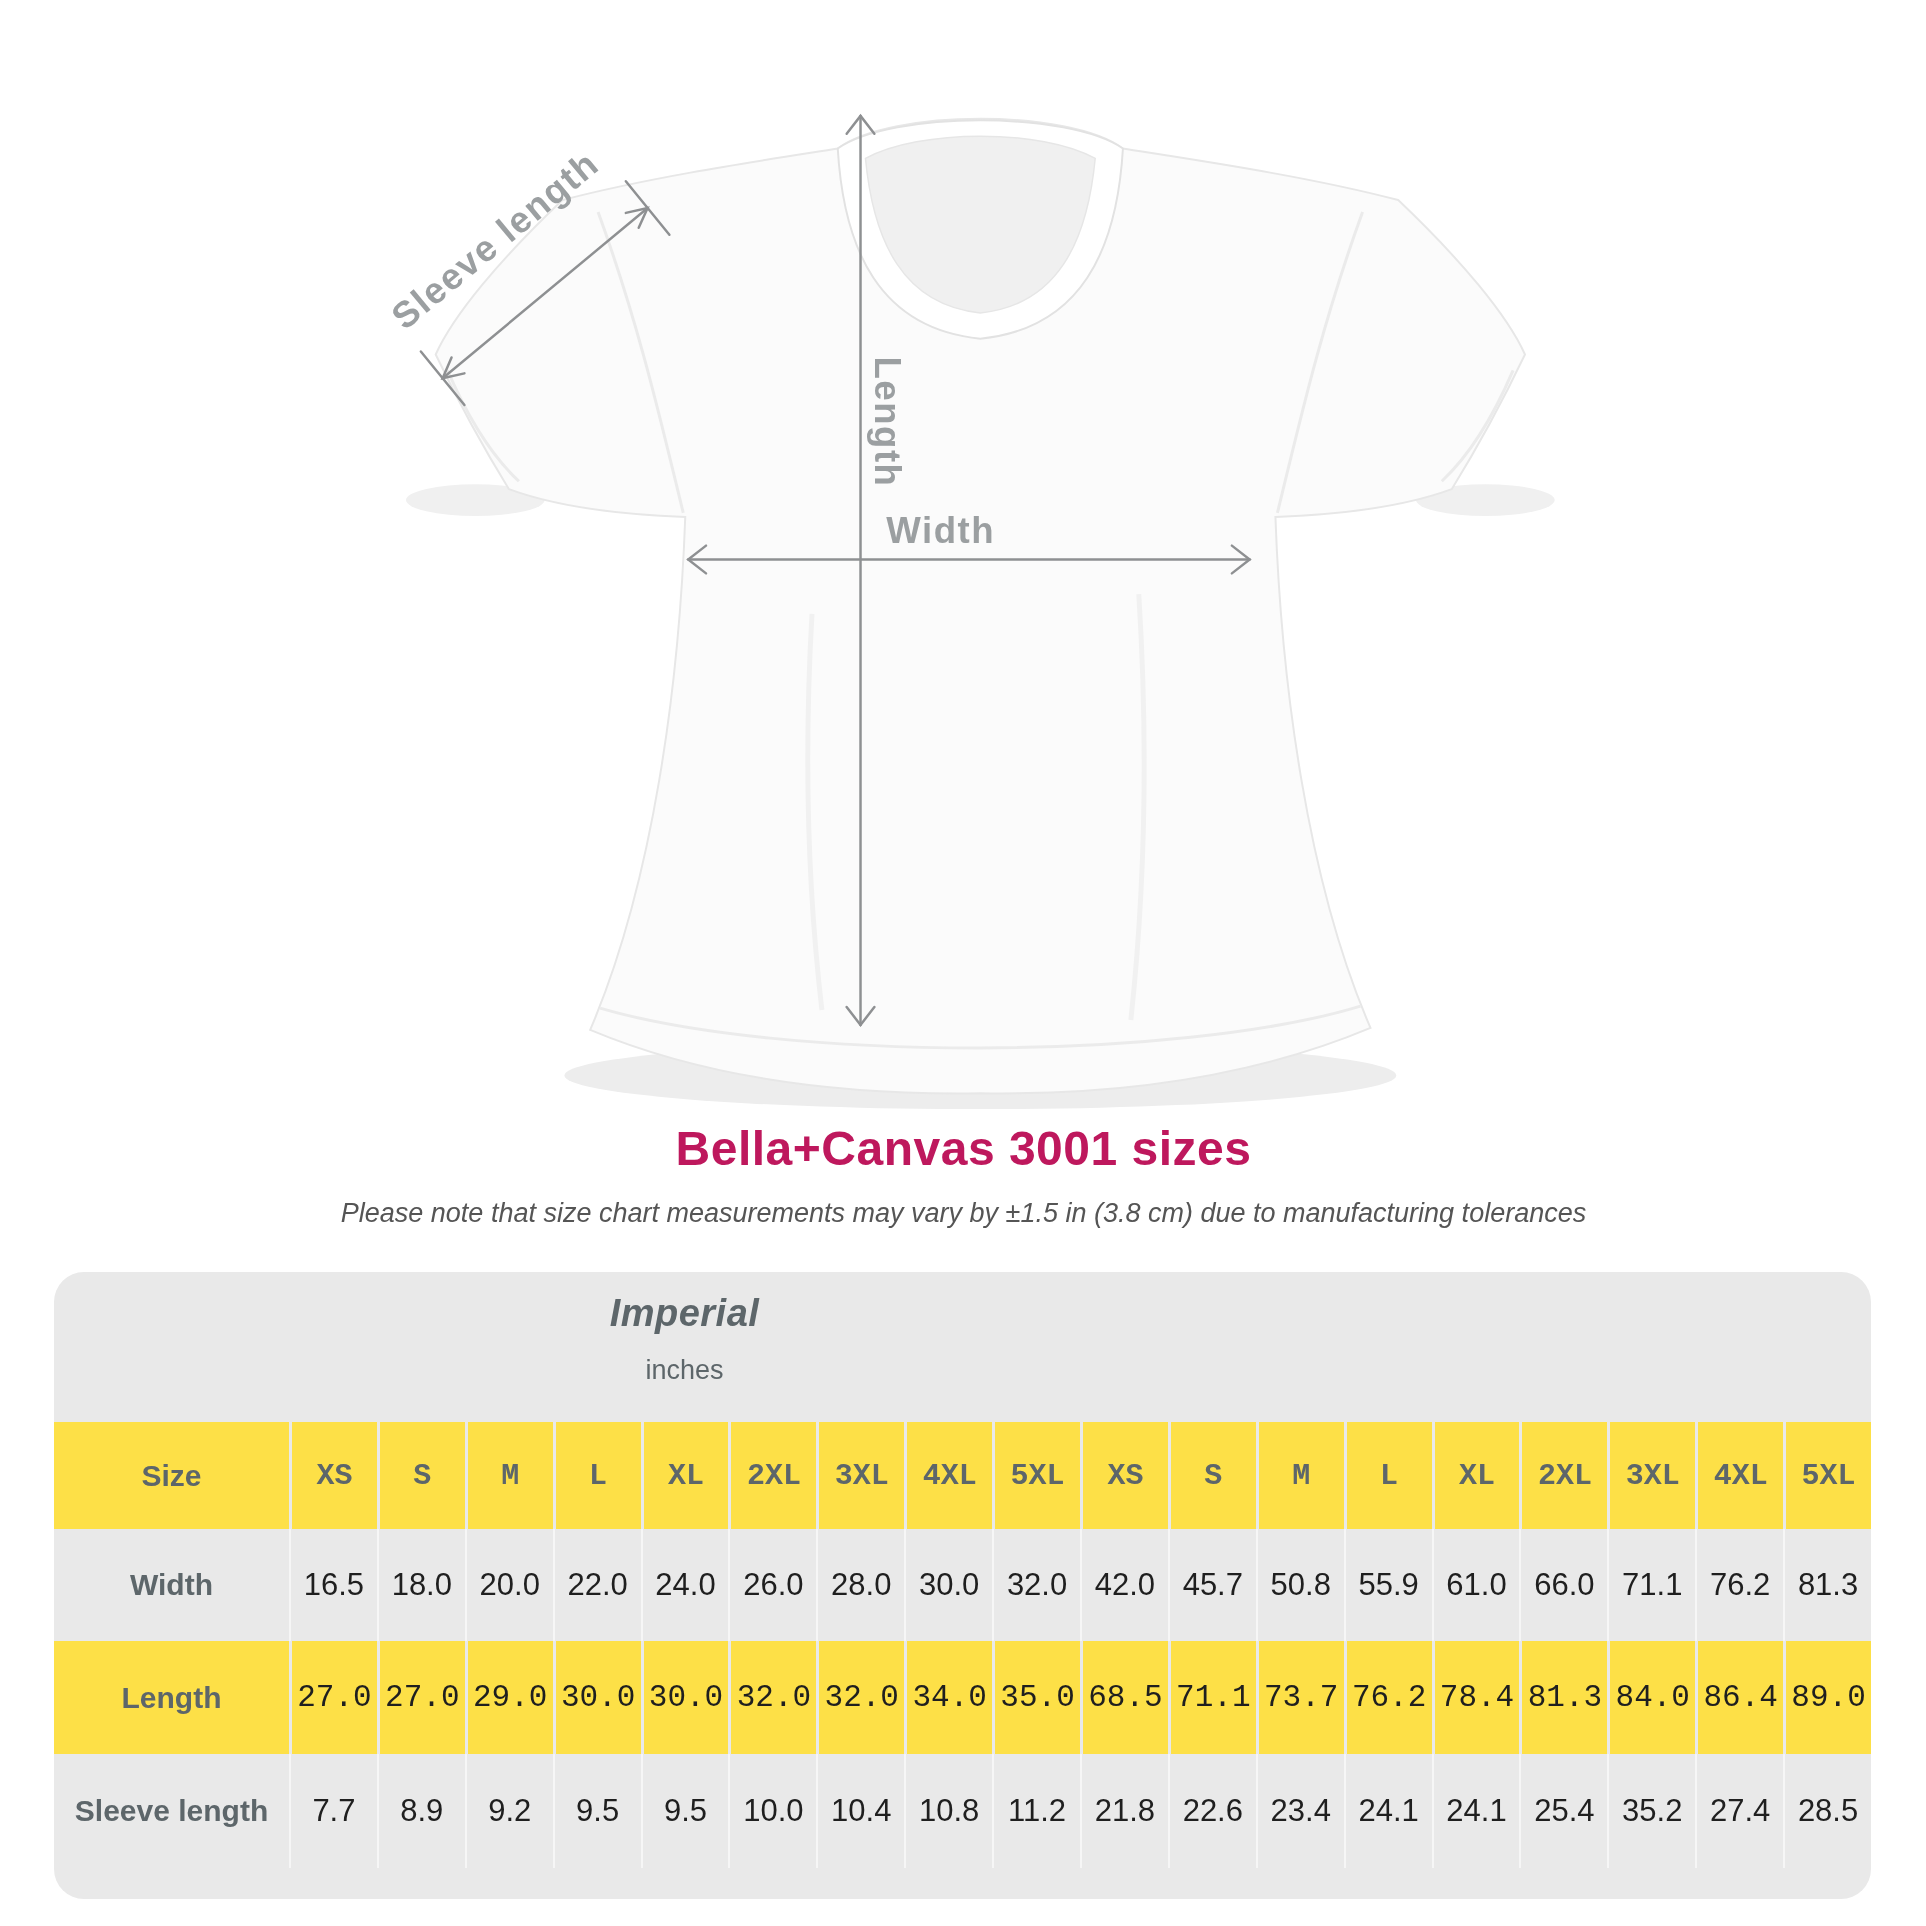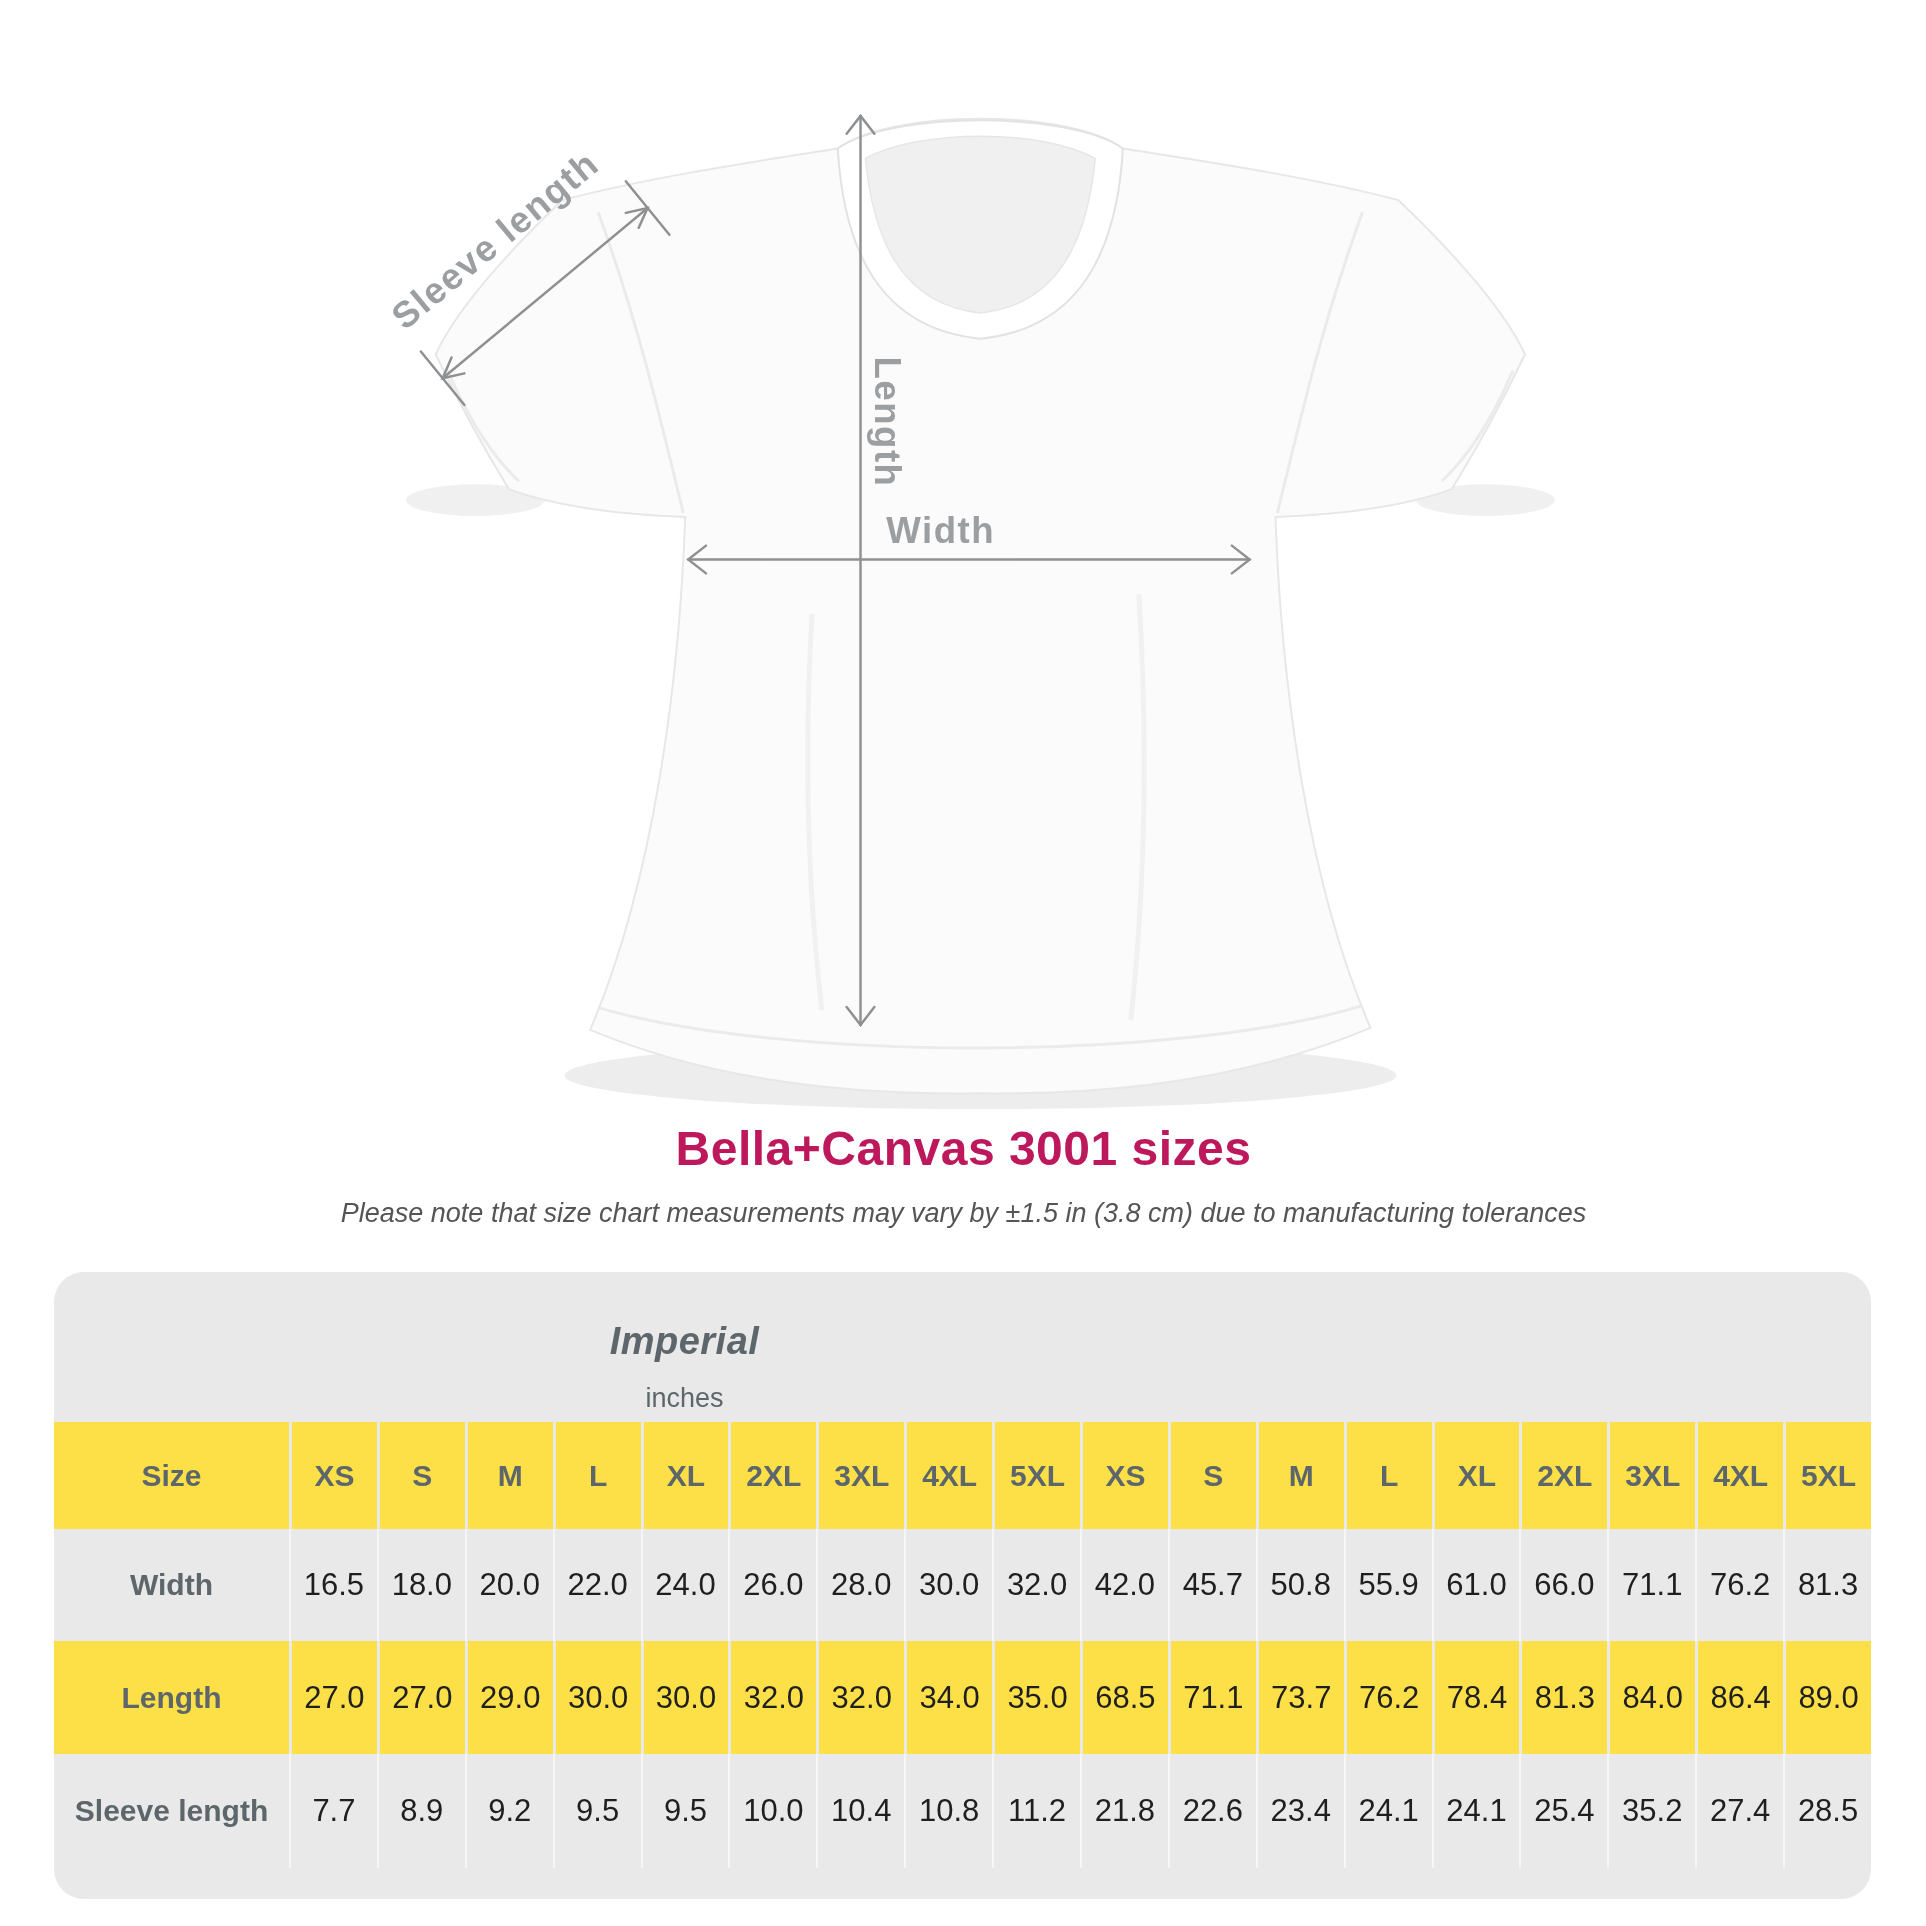--- a/index.html
+++ b/index.html
@@ -17,33 +17,33 @@
   .page-subtitle { margin-top: 22px; font-size: 27px; font-style: italic; color: #555555; }
 
   .size-panel {
     position: absolute; left: 54px; top: 1272px;
     width: 1817px; height: 627px;
     background: #e9e9e9; border-radius: 30px;
     overflow: hidden;
   }
   .grid { display: grid; width: 100%; }
   .group-row { grid-template-columns: 235px 1fr 1fr; height: 150px; }
-  .group { text-align: center; padding-top: 48px; color: #5d666a; }
+  .group { text-align: center; padding-top: 20px; color: #5d666a; }
   .group-title { font-size: 38px; font-weight: bold; font-style: italic; letter-spacing: 0.5px; }
   .group-unit { margin-top: 20px; font-size: 27px; }
 
   .row { grid-template-columns: 235px repeat(18, 1fr); }
   .row-size   { height: 107px; }
   .row-width  { height: 112px; }
   .row-length { height: 113px; }
   .row-sleeve { height: 114px; }
 
   .cell { display: flex; align-items: center; justify-content: center; }
   .row-white .cell { background: #fde047; }
-  .row-white .cell + .cell { border-left: 3px solid #e9e9e9; }
+  .row-white .cell + .cell { border-left: 3px solid #e9e9e9; font-family: Liberation Mono, monospace; }
   .row-gray .cell { background: transparent; }
   .row-gray .cell + .cell { border-left: 2px solid rgba(255,255,255,0.6); }
 
   .cell.hdr { font-size: 30px; font-weight: bold; color: #5d666a; }
   .cell.val { font-size: 31px; color: #1f1f1f; }
 
   .dim-label { font-weight: bold; fill: #9b9fa1; font-size: 37px; letter-spacing: 1.5px; }
   .dim-line { stroke: #8e9092; stroke-width: 2.5; fill: none; stroke-linecap: round; }
 </style>
 </head>

